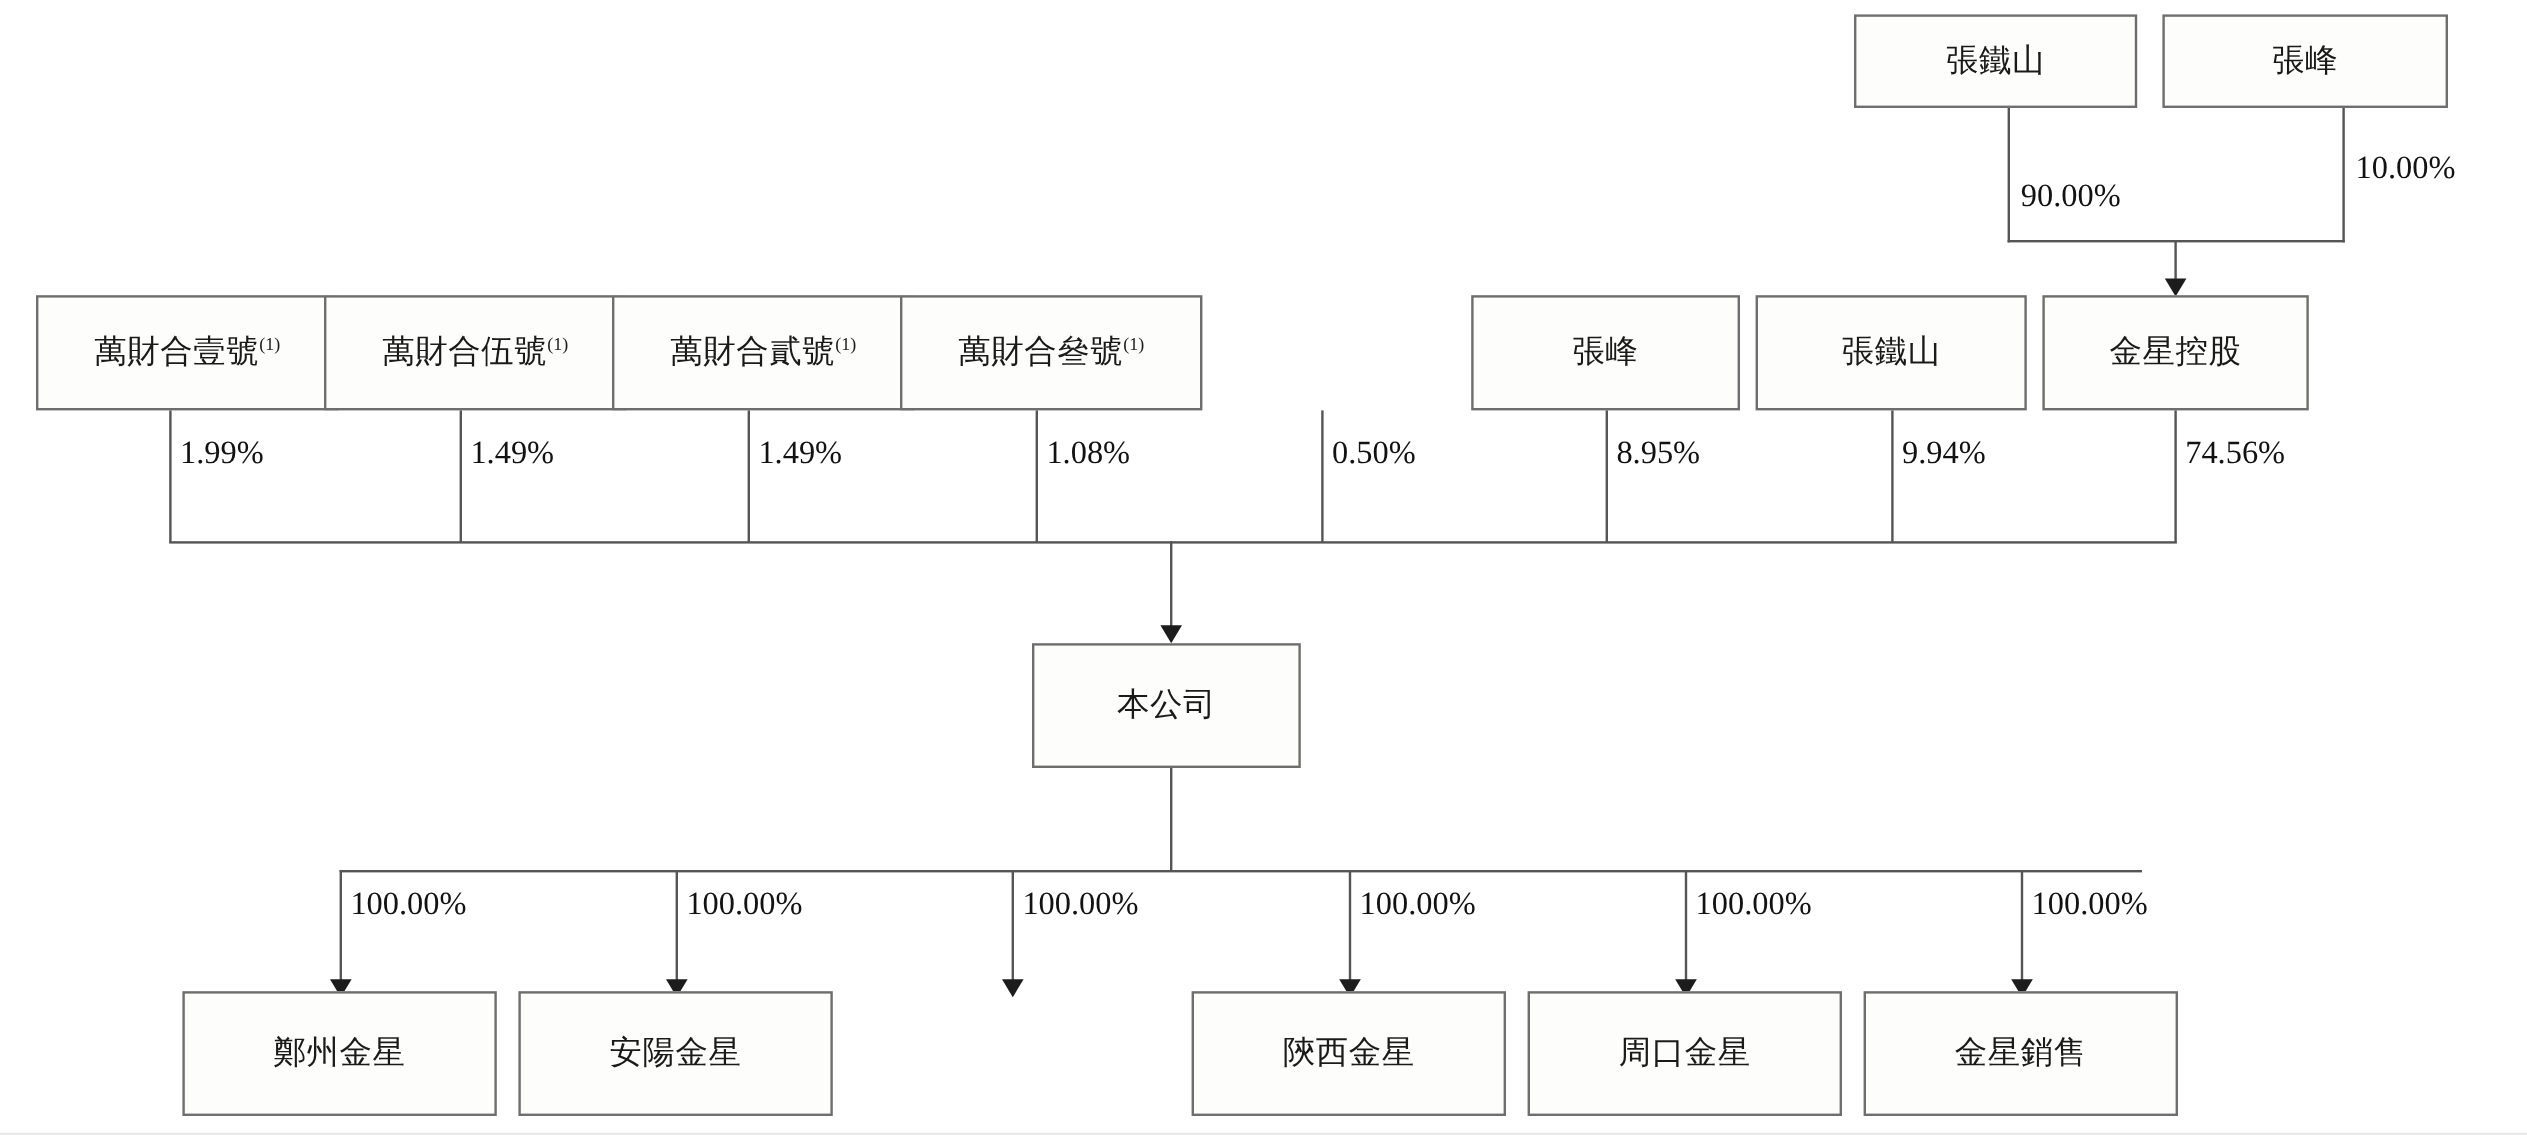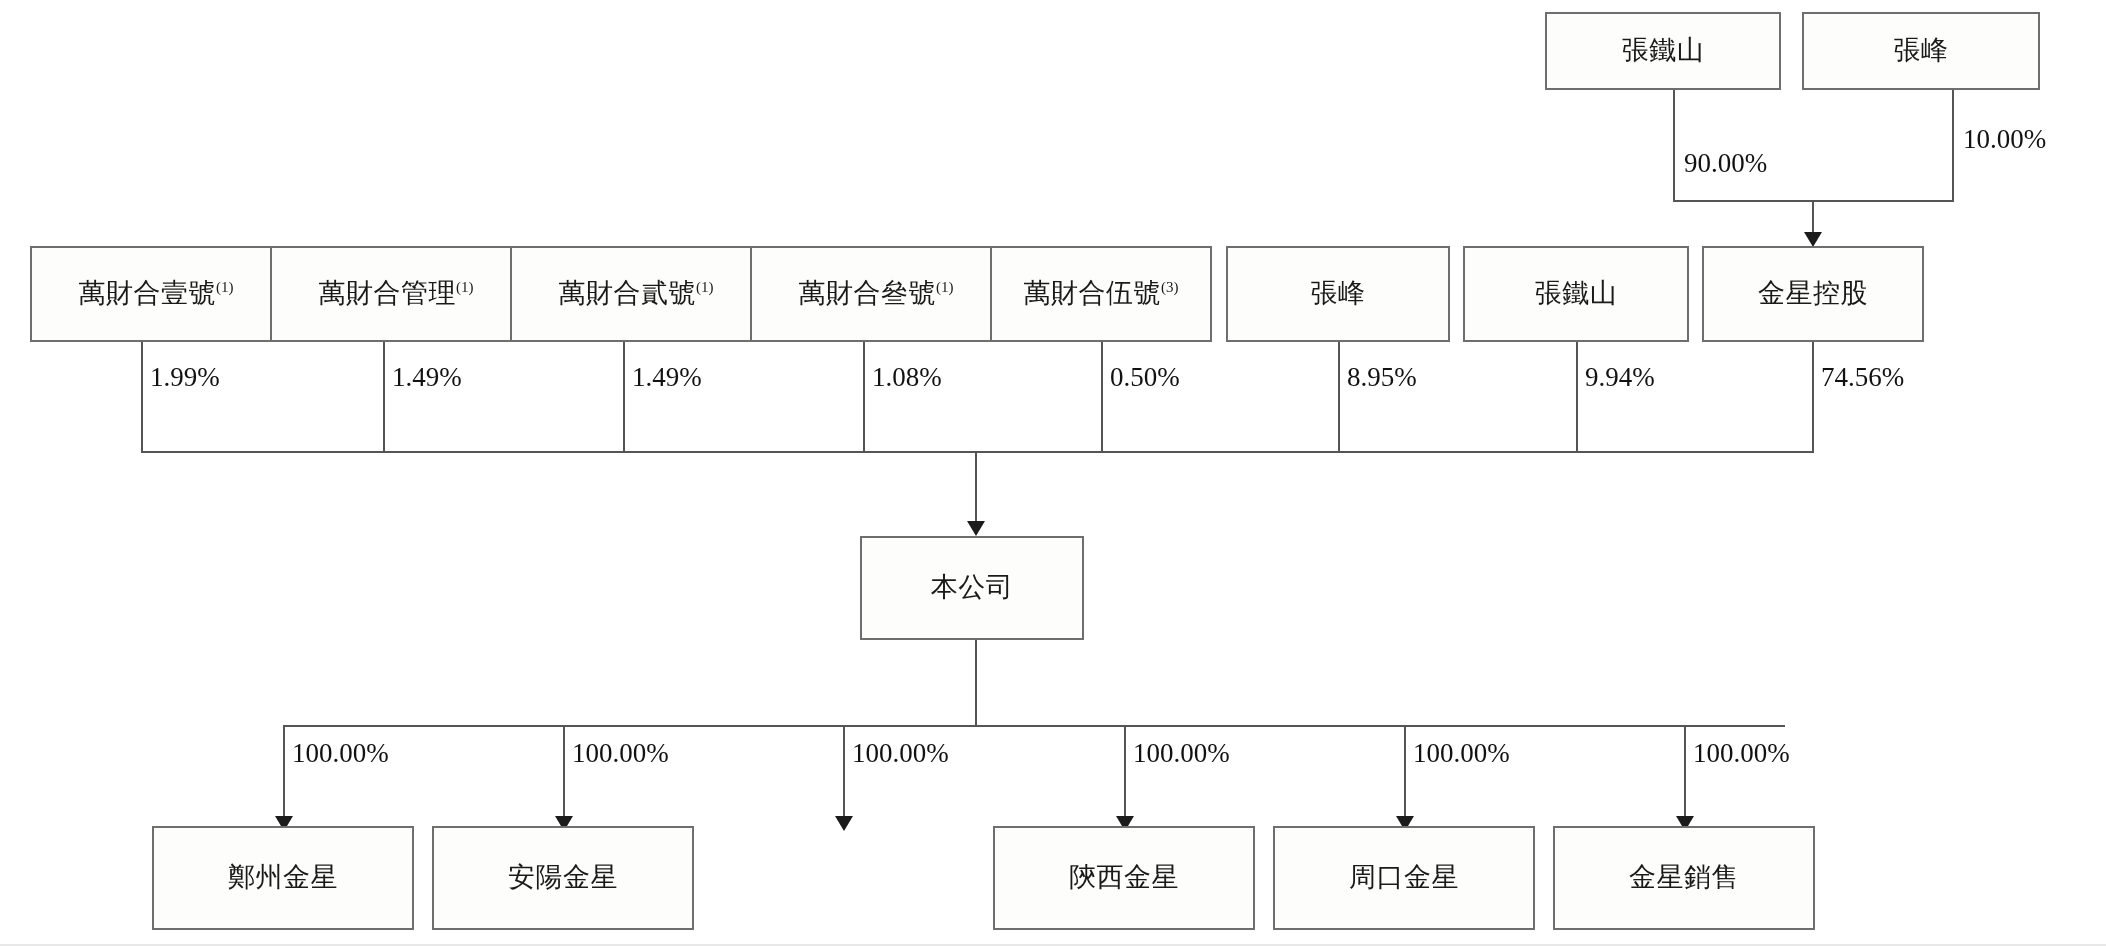--- a/index.html
+++ b/index.html
@@ -88,34 +88,31 @@
   <div class="arrow-down" style="left:1804px; top:232px;"></div>
 
   <span class="pct" style="left:1684px; top:124px;margin-top:24px;">90.00%</span>
   <span class="pct" style="left:1963px; top:124px;">10.00%</span>
 
   <div class="node" style="left:30px; top:246px; width:252px; height:96px;">
     <span class="node-label"><span>萬財合壹號</span><span class="sup">(1)</span></span>
   </div>
 
   <div class="node" style="left:270px; top:246px; width:252px; height:96px;">
-    <span class="node-label"><span>萬財合管理</span><span class="sup">(1)</span></span>
+    <span class="node-label"><span>萬財合伍號</span><span class="sup">(1)</span></span>
   </div>
 
   <div class="node" style="left:510px; top:246px; width:252px; height:96px;">
     <span class="node-label"><span>萬財合貳號</span><span class="sup">(1)</span></span>
   </div>
 
   <div class="node" style="left:750px; top:246px; width:252px; height:96px;">
     <span class="node-label"><span>萬財合叄號</span><span class="sup">(1)</span></span>
   </div>
 
-  <div class="node" style="left:990px; top:246px; width:222px; height:96px;">
-    <span class="node-label"><span>萬財合伍號</span><span class="sup">(3)</span></span>
-  </div>
 
   <div class="node" style="left:1226px; top:246px; width:224px; height:96px;">
     <span class="node-label">張峰</span>
   </div>
 
   <div class="node" style="left:1463px; top:246px; width:226px; height:96px;">
     <span class="node-label">張鐵山</span>
   </div>
 
   <div class="node" style="left:1702px; top:246px; width:222px; height:96px;">

